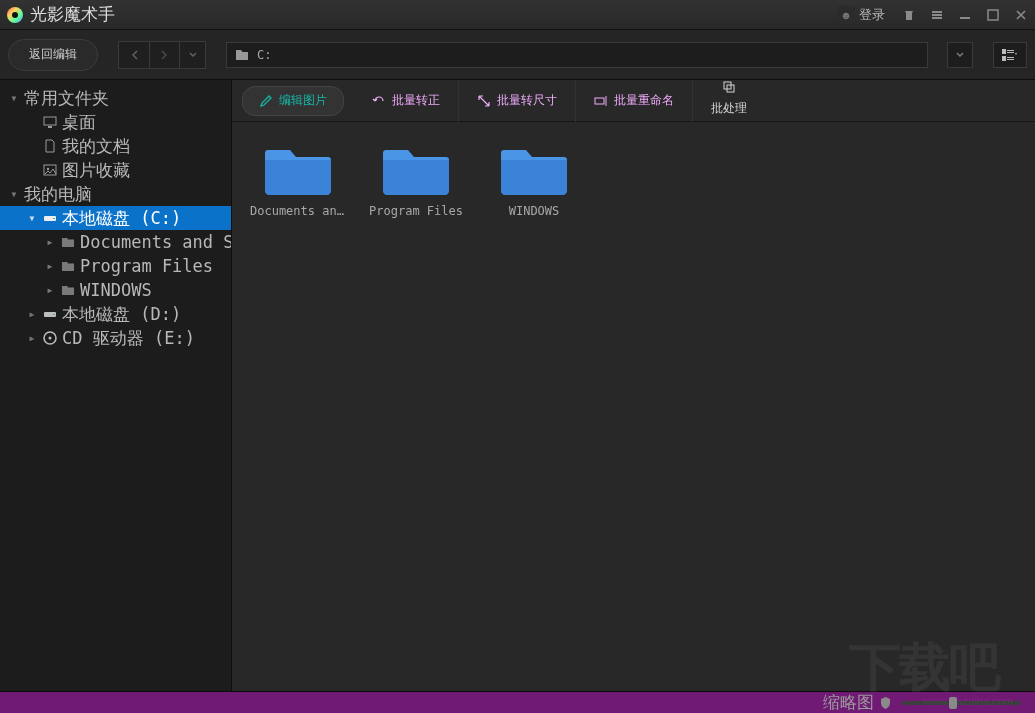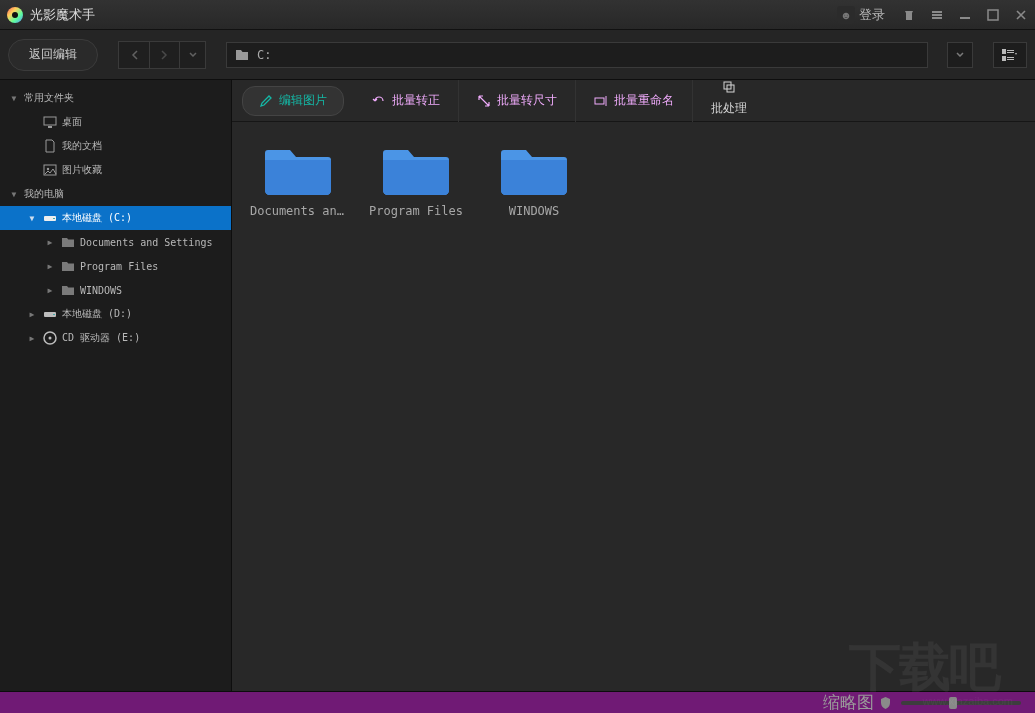--- a/index.html
+++ b/index.html
@@ -1,21 +1,21 @@
 <!DOCTYPE html>
 <html><head>
 <meta charset="utf-8">
 <style>
   * { margin: 0; padding: 0; box-sizing: border-box; }
   body { width: 1035px; height: 713px; background: #1a1a1a; font-family: "Microsoft YaHei", SimSun, sans-serif; font-size: 12px; color: #b8b8b8; overflow: hidden; position: relative; }
   
   
   .titlebar { height: 30px; background: linear-gradient(#323232,#282828); display: flex; align-items: center; padding-left: 6px; border-bottom: 1px solid #111; position: relative; }
   .logo { width: 18px; height: 18px; border-radius: 50%; margin-right: 6px; flex-shrink: 0; }
-  .app-title { color: #ddd; font-size: 13px; }
+  .app-title { color: #ddd; font-size: 17px; }
   .title-right { margin-left: auto; display: flex; align-items: center; gap: 0; }
   .login { display: flex; align-items: center; gap: 4px; padding: 0 10px; font-size: 13px; color: #b8b8b8; }
   .login-face { width: 18px; height: 18px; background: #2b2b2b; border-radius: 3px; display: inline-flex; align-items: center; justify-content: center; font-size: 11px; color: #777; }
   .win-btn { width: 28px; height: 22px; display: inline-flex; align-items: center; justify-content: center; color: #8a8a8a; }
   .win-btn svg { pointer-events: none; }
   
   
   .toolbar { height: 50px; background: #252525; display: flex; align-items: center; padding: 0 8px; gap: 20px; border-bottom: 1px solid #0e0e0e; }
   .back-btn { width: 90px; height: 32px; border: 1px solid #3b3b3b; border-radius: 16px; background: #2a2a2a; color: #d0d0d0; display: flex; align-items: center; justify-content: center; font-size: 12px; }
   .nav-box { display: flex; border: 1px solid #3a3a3a; }
@@ -28,21 +28,21 @@
   .view-btn { width: 34px; height: 26px; border: 1px solid #3a3a3a; background: #1d1d1d; display: flex; align-items: center; justify-content: center; color: #b0b0b0; }
   
   
   .main { display: flex; height: calc(713px - 30px - 50px - 22px); }
   .sidebar { width: 232px; background: #1c1c1c; border-right: 1px solid #0e0e0e; padding-top: 6px; overflow: hidden; }
   .tree-item { display: flex; align-items: center; height: 24px; padding-left: 8px; gap: 4px; color: #b8b8b8; font-family: SimSun, monospace; white-space: nowrap;}
   .tree-item.selected { background: #0b72c9; color: #fff; }
   .exp { width: 12px; height: 12px; display: inline-flex; align-items: center; justify-content: center; font-size: 8px; color: #777; flex-shrink: 0;}
   .exp.none { visibility: hidden; }
   .ico { width: 16px; height: 16px; display: inline-flex; align-items: center; justify-content: center; color: #888; flex-shrink: 0; }
-  .tree-label { font-size: 10px; }
+  .tree-label { font-size: 17px; }
   .ind-1 { padding-left: 26px; }
   .ind-2 { padding-left: 44px; }
   
   
   .content { flex: 1; background: #282828; display: flex; flex-direction: column; }
   .editbar { height: 42px; border-bottom: 1px solid #161616; display: flex; align-items: center; padding-left: 10px; gap: 0; }
   .tool { display: flex; align-items: center; gap: 6px; font-size: 12px; padding: 0 18px; height: 42px; border-right: 1px solid #333; color: #f0abfc; font-family: SimSun, monospace;}
   .tool.primary { background: #333333; border: 1px solid #444; border-radius: 13px; height: 30px; padding: 0 16px; margin-right: 10px; color: #14b8a6; }
   .tool.last-active { color: #d5d5d5; flex-direction: column; }
   .tool .picon { color: inherit; }

